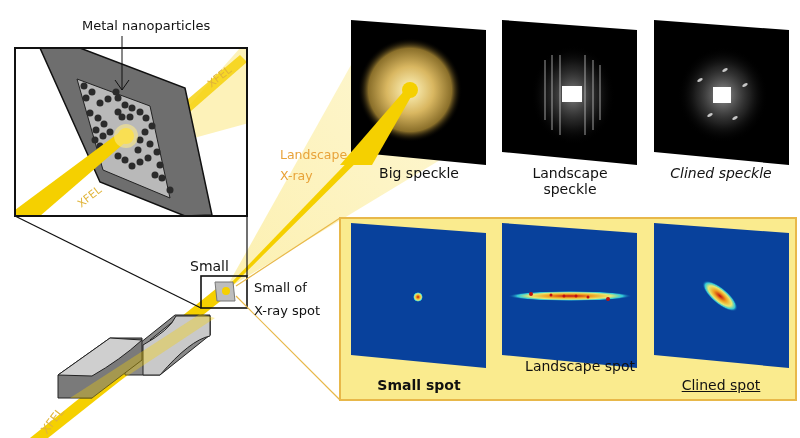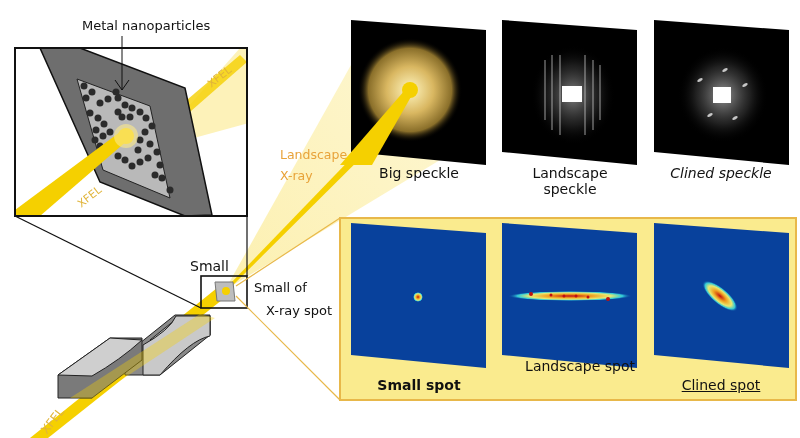--- a/index.html
+++ b/index.html
@@ -194,21 +194,21 @@
 
 <div class="lbl" style="left:82px;top:18px;">Metal nanoparticles</div>
 <div class="lbl-xfel" style="left:75px;top:200px;transform:rotate(-38deg);">XFEL</div>
 <div class="lbl-xfel" style="left:205px;top:80px;transform:rotate(-38deg);">XFEL</div>
 
 <div class="lbl lbl-orange" style="left:280px;top:147px;">Landscape</div>
 <div class="lbl lbl-orange" style="left:280px;top:168px;">X-ray</div>
 
 <div class="lbl" style="left:190px;top:258px;font-size:14px;">Small</div>
 <div class="lbl" style="left:254px;top:280px;">Small of</div>
-<div class="lbl" style="left:266px;top:303px;">X-ray spot</div>
+<div class="lbl" style="left:254px;top:303px;">X-ray spot</div>
 
 <div class="lbl-xfel" style="left:38px;top:428px;font-size:12px;transform:rotate(-52deg);">XFEL</div>
 
 <div class="cap" style="left:354px;top:165px;">Big speckle</div>
 <div class="cap" style="left:505px;top:165px;">Landscape speckle</div>
 <div class="cap" style="left:656px;top:165px;font-style:italic;">Clined speckle</div>
 
 <div class="cap" style="left:354px;top:377px;font-weight:bold;">Small spot</div>
 <div class="cap" style="left:505px;top:358px;text-align:right;">Landscape spot</div>
 <div class="cap" style="left:656px;top:377px;text-decoration:underline;">Clined spot</div>

